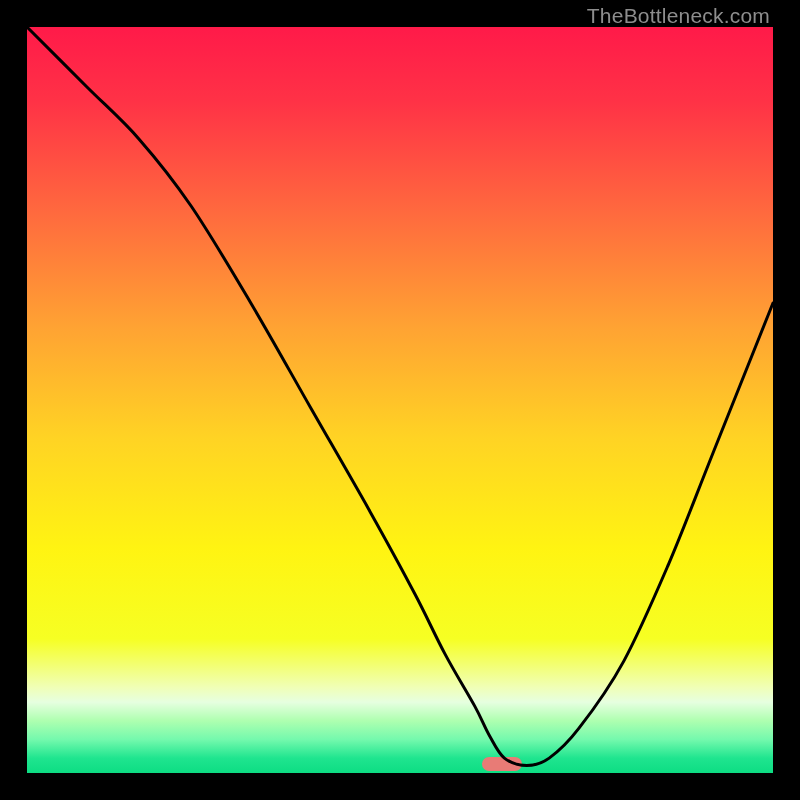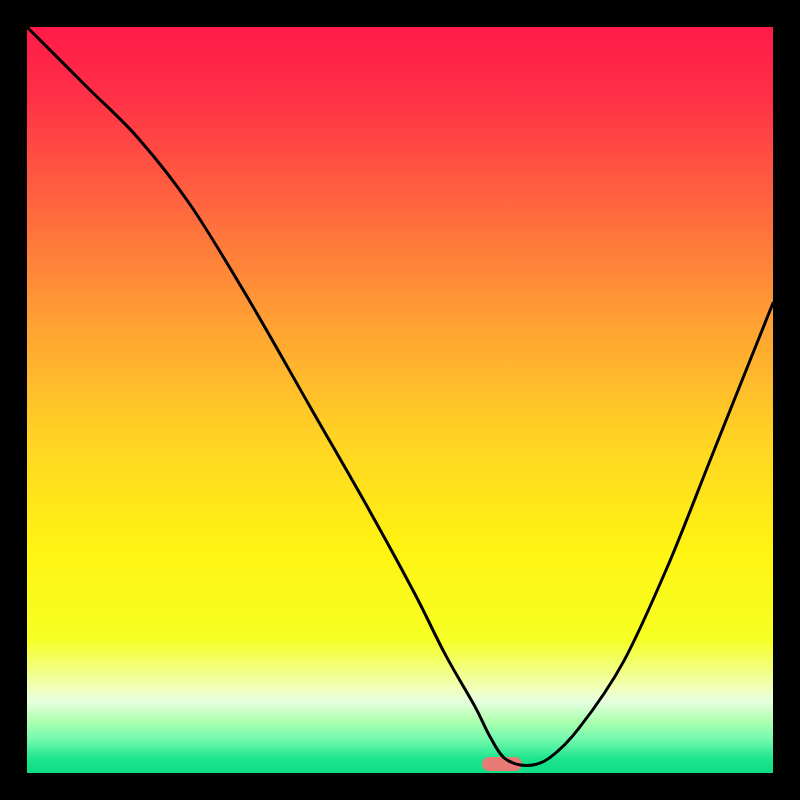--- a/index.html
+++ b/index.html
@@ -83,14 +83,15 @@
       <rect x="0" y="0" width="746" height="746" fill="url(#heat)"></rect>
     </svg>
 
     <div class="marker" style="width: 40px; height: 14px; left: 455.202px; top: 730.048px;"></div>
 
     <svg class="curve" viewBox="0 0 746 746" preserveAspectRatio="none">
       <path id="curve-path" d="M 0.0 0.0 C 9.9 9.9, 41.0 41.0, 59.7 59.7 C 78.3 78.3, 94.5 92.0, 111.9 111.9 C 129.3 131.8, 145.5 151.7, 164.1 179.0 C 182.8 206.4, 203.9 242.4, 223.8 276.0 C 243.7 309.6, 263.6 345.6, 283.5 380.5 C 303.4 415.3, 325.8 453.8, 343.2 484.9 C 360.6 516.0, 375.5 543.3, 387.9 567.0 C 400.4 590.6, 407.8 608.0, 417.8 626.6 C 427.7 645.3, 440.1 665.2, 447.6 678.9 C 455.1 692.5, 457.5 700.0, 462.5 708.7 C 467.5 717.4, 471.2 726.1, 477.4 731.1 C 483.7 736.1, 492.4 738.5, 499.8 738.5 C 507.3 738.5, 513.5 737.3, 522.2 731.1 C 530.9 724.9, 539.6 717.4, 552.0 701.2 C 564.5 685.1, 581.9 661.5, 596.8 634.1 C 611.7 606.7, 626.6 571.9, 641.6 537.1 C 656.5 502.3, 668.9 468.7, 686.3 425.2 C 703.7 381.7, 736.1 300.9, 746.0 276.0" fill="none" stroke="#000000" stroke-width="3" stroke-linecap="round" stroke-linejoin="round"></path>
     </svg>
   </div>
 
+  <div class="watermark">TheBottleneck.com</div>
 
 </div>
 
 </body></html>

